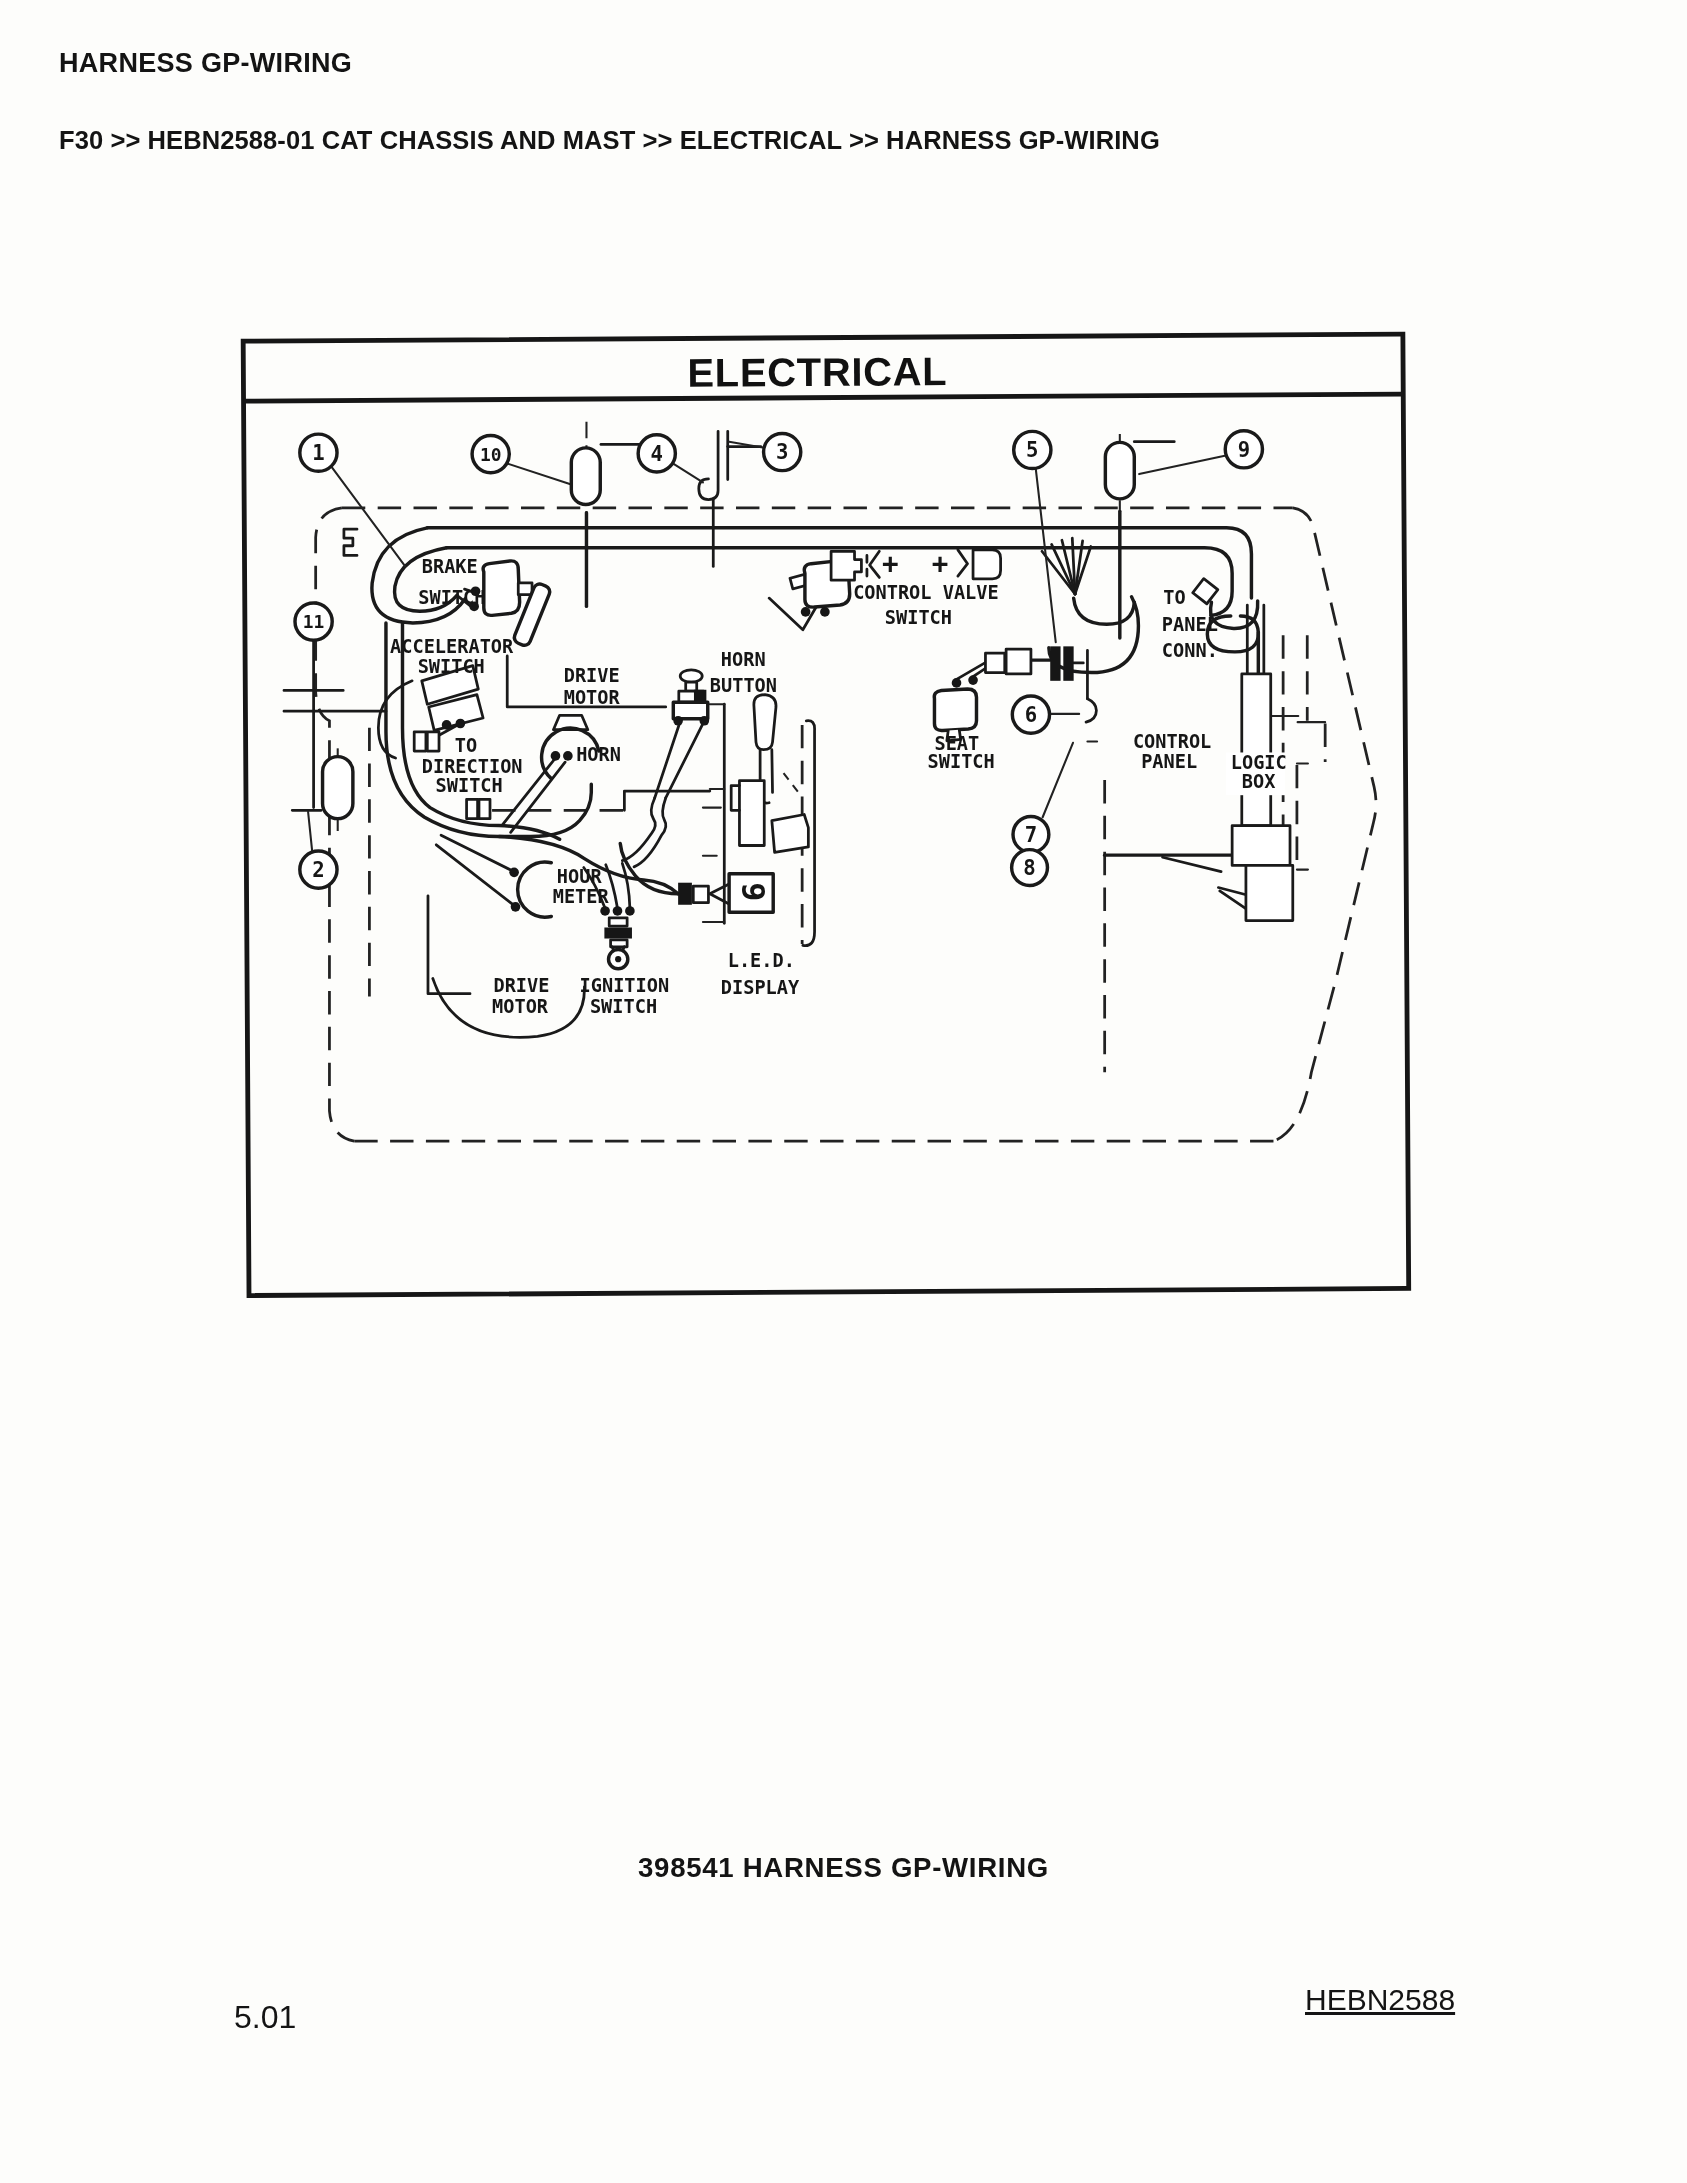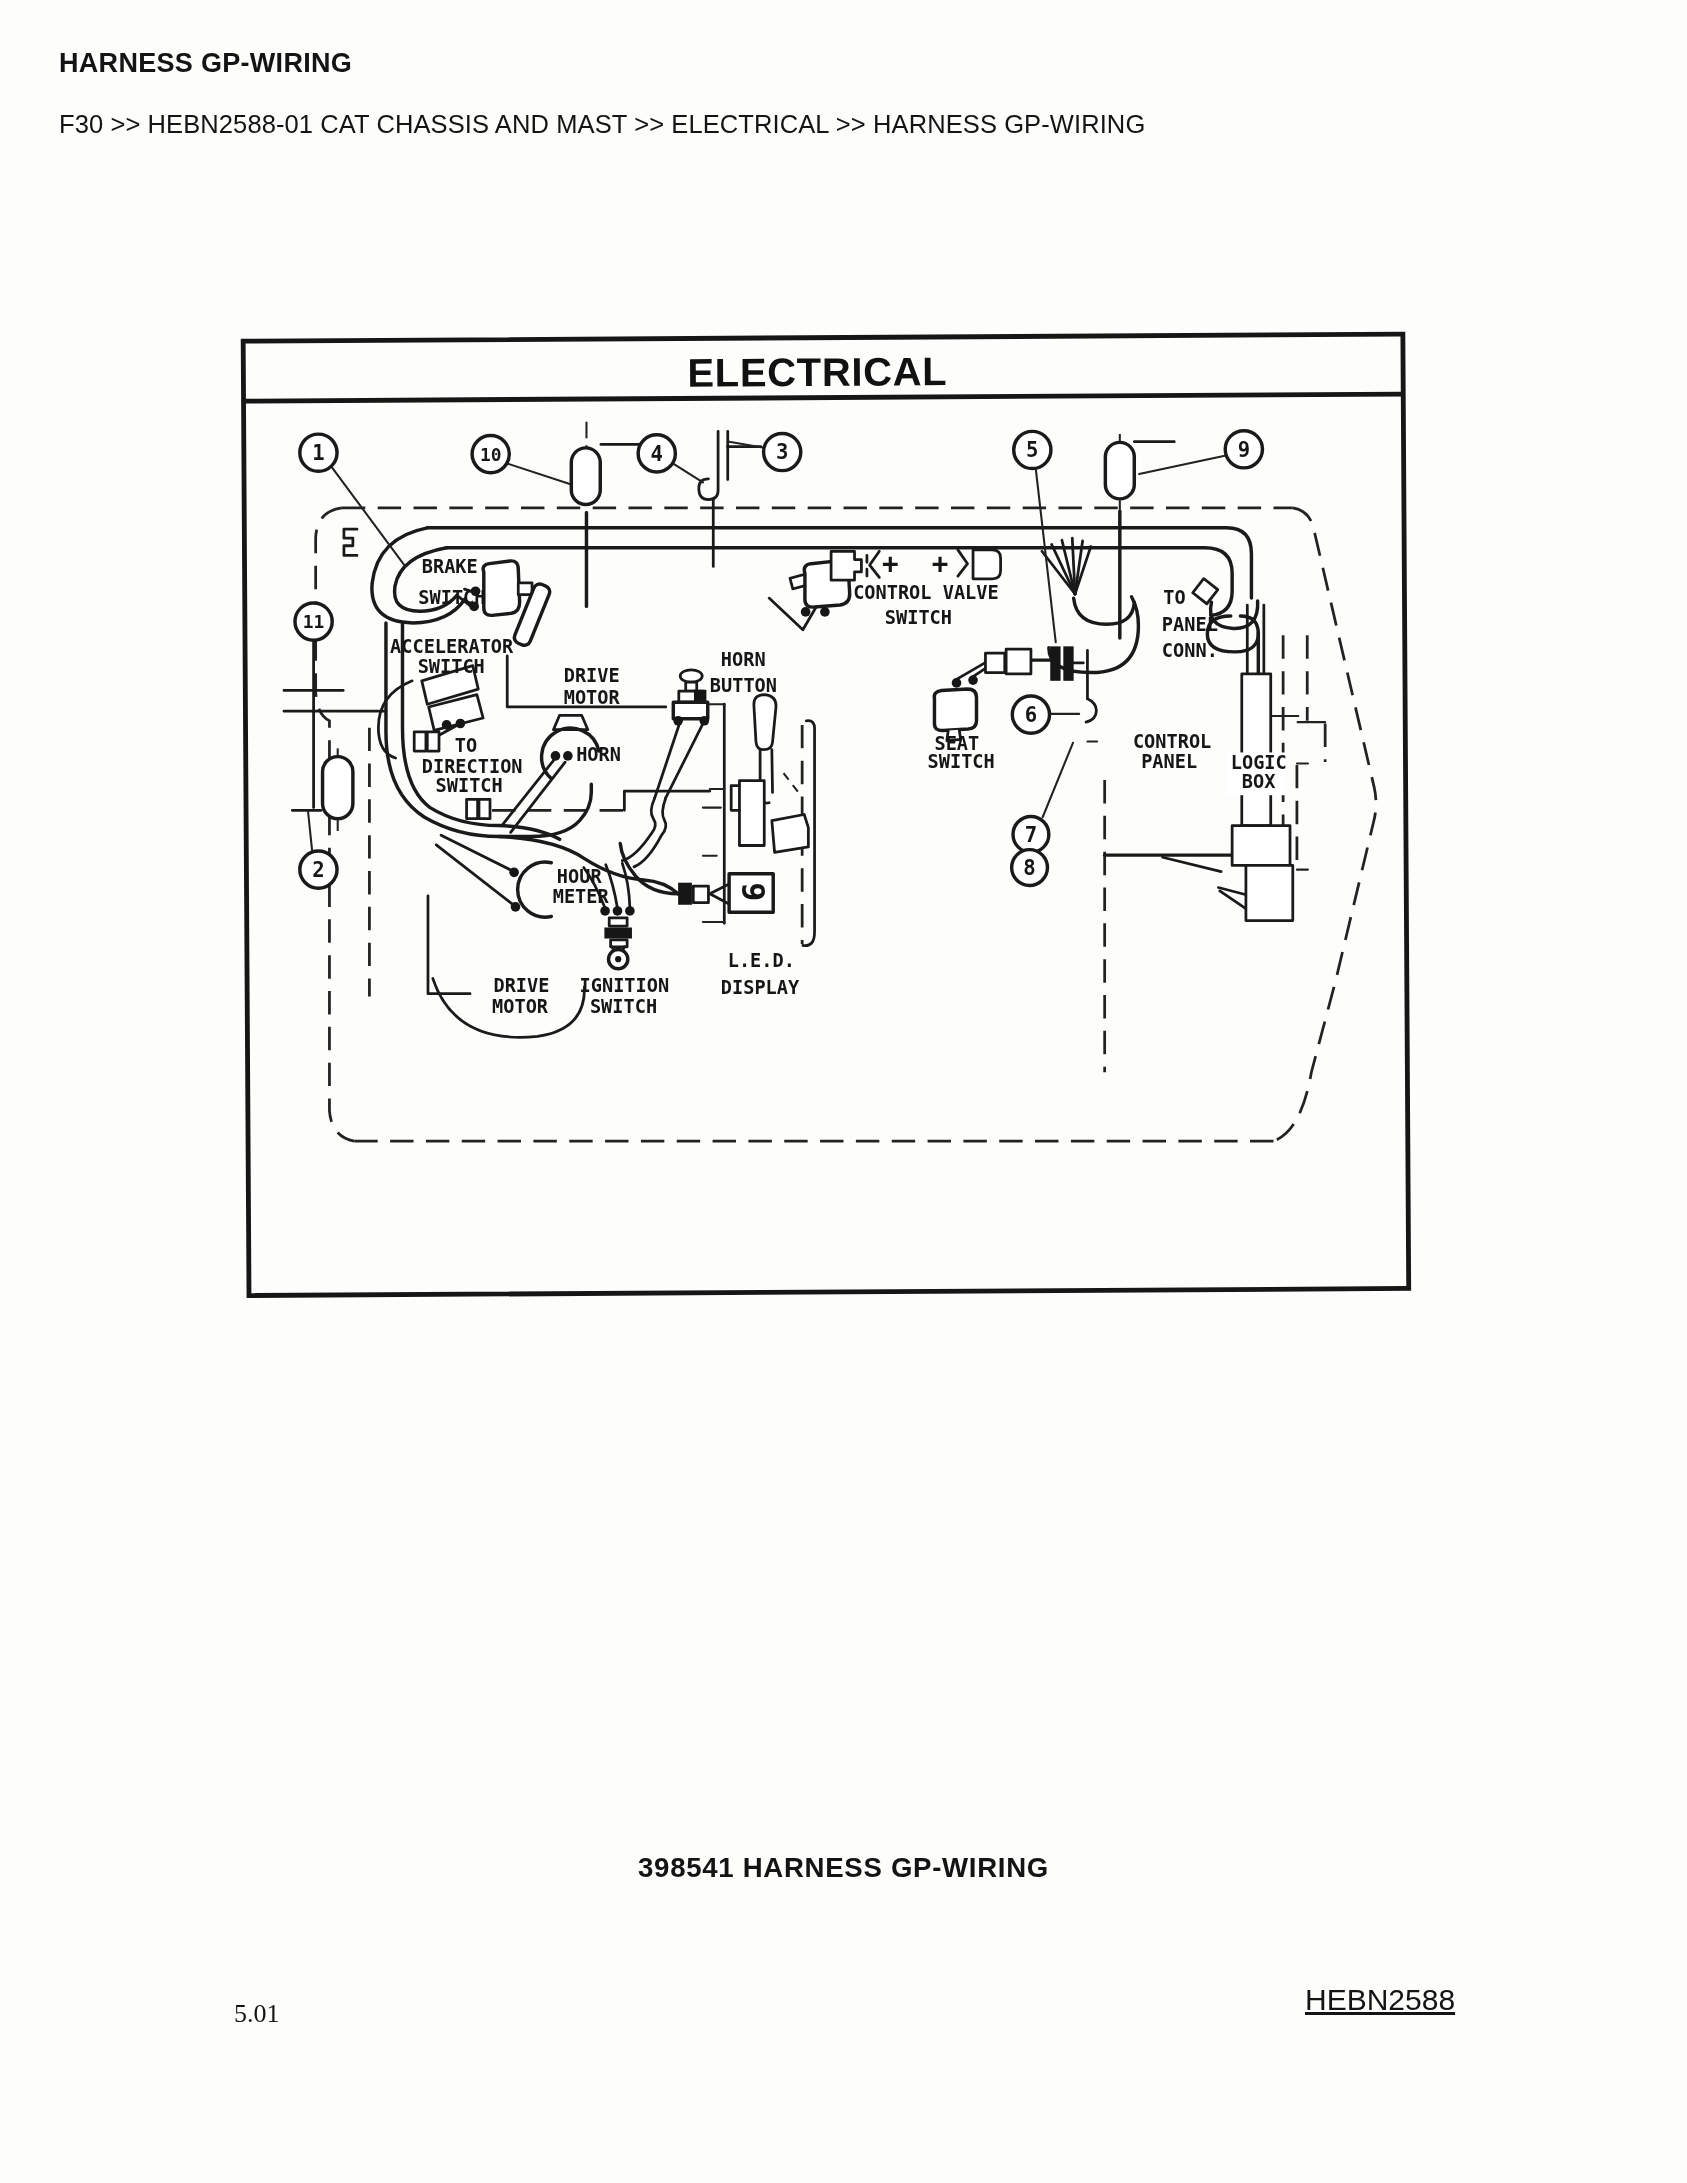--- a/index.html
+++ b/index.html
@@ -4,23 +4,23 @@
 <style>
   html,body{margin:0;padding:0;}
   body{
     width:1687px;height:2183px;position:relative;
     background:#fdfdfb;color:#141414;
     font-family:"Liberation Sans",sans-serif;
     overflow:hidden;
   }
   .abs{position:absolute;}
   #page-title{left:59px;top:48px;font-size:27px;font-weight:bold;letter-spacing:0.3px;text-align:center;}
-  #breadcrumb{left:59px;top:110px;font-size:25.5px;font-weight:normal;letter-spacing:0.1px;}
+  #breadcrumb{left:59px;top:126px;font-size:25.5px;font-weight:bold;letter-spacing:0.1px;}
   #fig-caption{left:0;top:1852px;width:100%;text-align:center;font-size:27.6px;font-weight:bold;letter-spacing:0.7px;}
-  #footer-left{left:234px;top:1999px;font-size:26px;font-family:Liberation Serif, serif;}
+  #footer-left{left:234px;top:1999px;font-size:32px;}
   #footer-right{left:1305px;top:1983px;font-size:30px;text-decoration:underline;}
   svg{position:absolute;left:0;top:0;}
   svg text.lbl{font-family:"DejaVu Sans Mono",monospace;font-weight:700;font-size:27px;fill:#161616;}
   svg text.big{font-family:"Liberation Sans",sans-serif;font-weight:bold;font-size:58px;fill:#111;letter-spacing:1px;}
   svg text.co{font-family:"DejaVu Sans Mono",monospace;font-weight:700;font-size:30px;fill:#161616;}
   svg text.co2{font-family:"DejaVu Sans Mono",monospace;font-weight:700;font-size:26px;fill:#161616;}
   svg text.plus{font-family:"DejaVu Sans Mono",monospace;font-weight:700;font-size:40px;fill:#161616;}
   svg text.digit{font-family:"DejaVu Sans Mono",monospace;font-weight:700;font-size:46px;fill:#161616;}
   .st{stroke:#1a1a1a;fill:none;stroke-width:5;stroke-linecap:round;stroke-linejoin:round;}
   .st4{stroke:#1a1a1a;fill:none;stroke-width:4;stroke-linecap:round;stroke-linejoin:round;}

